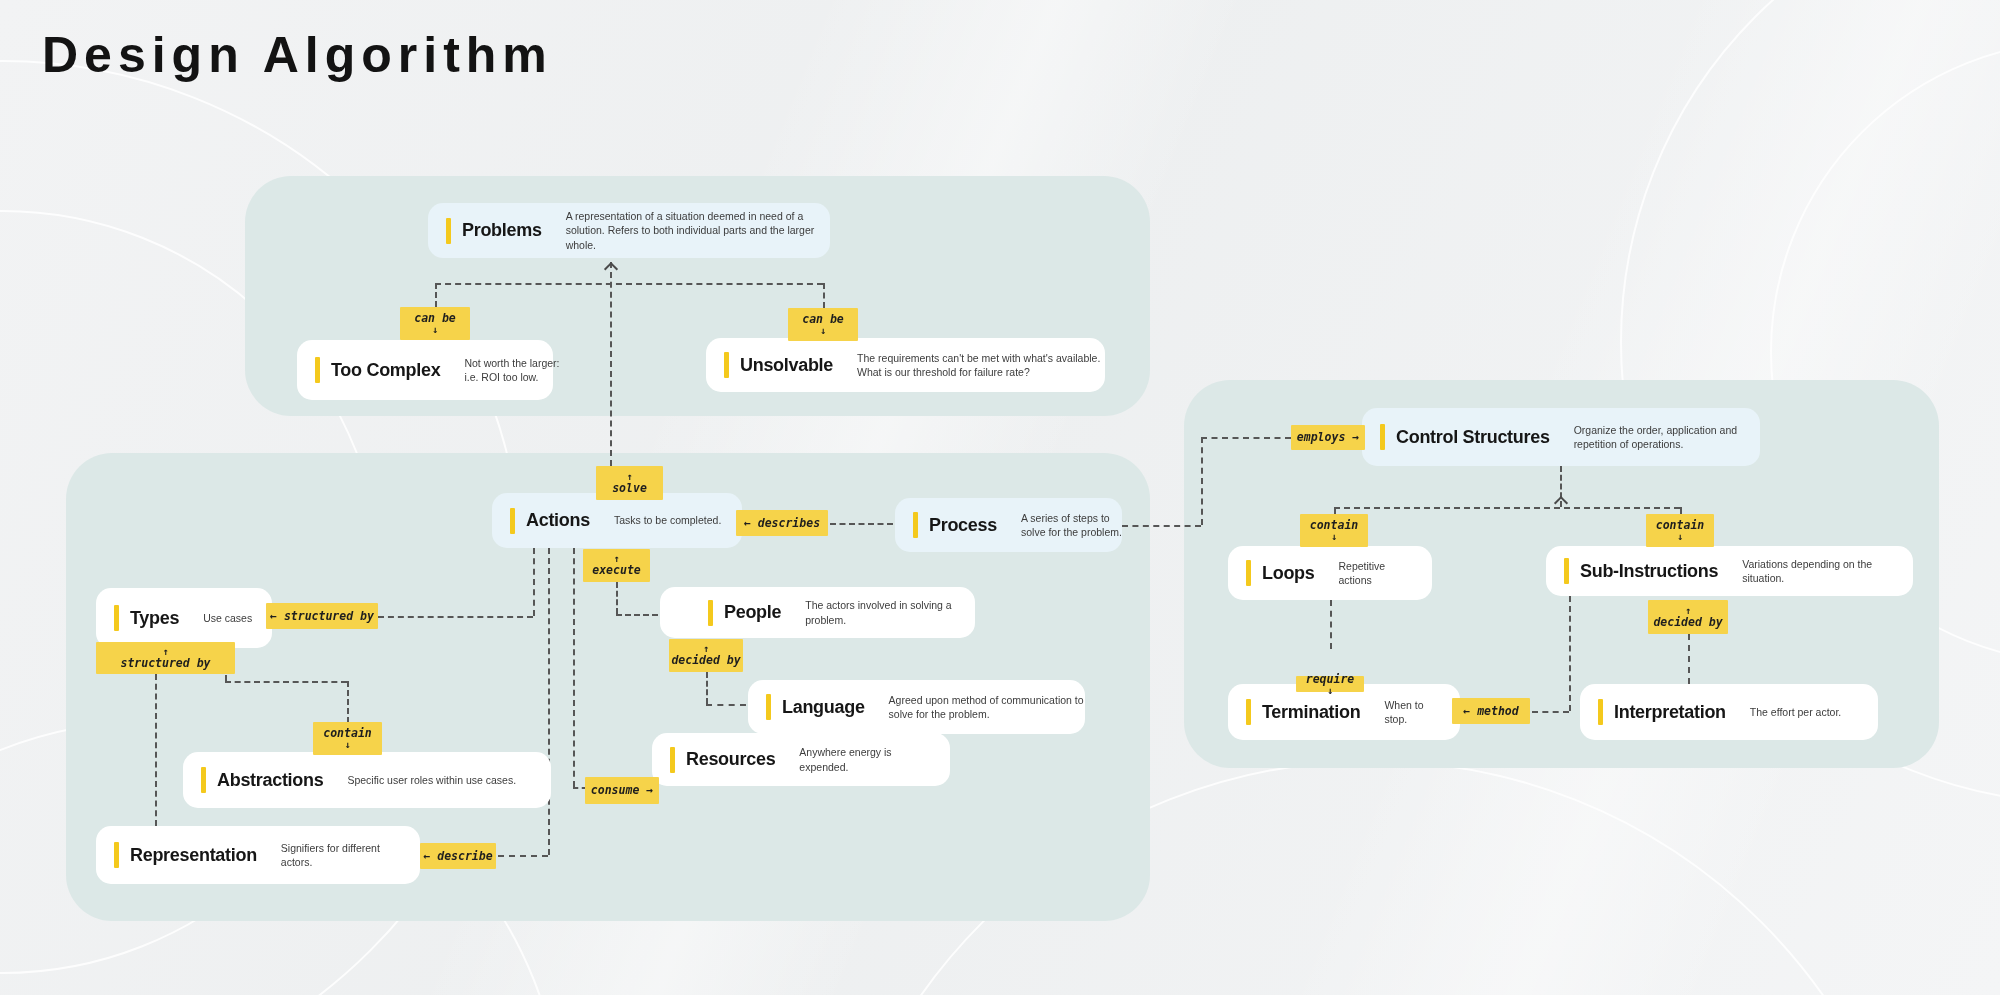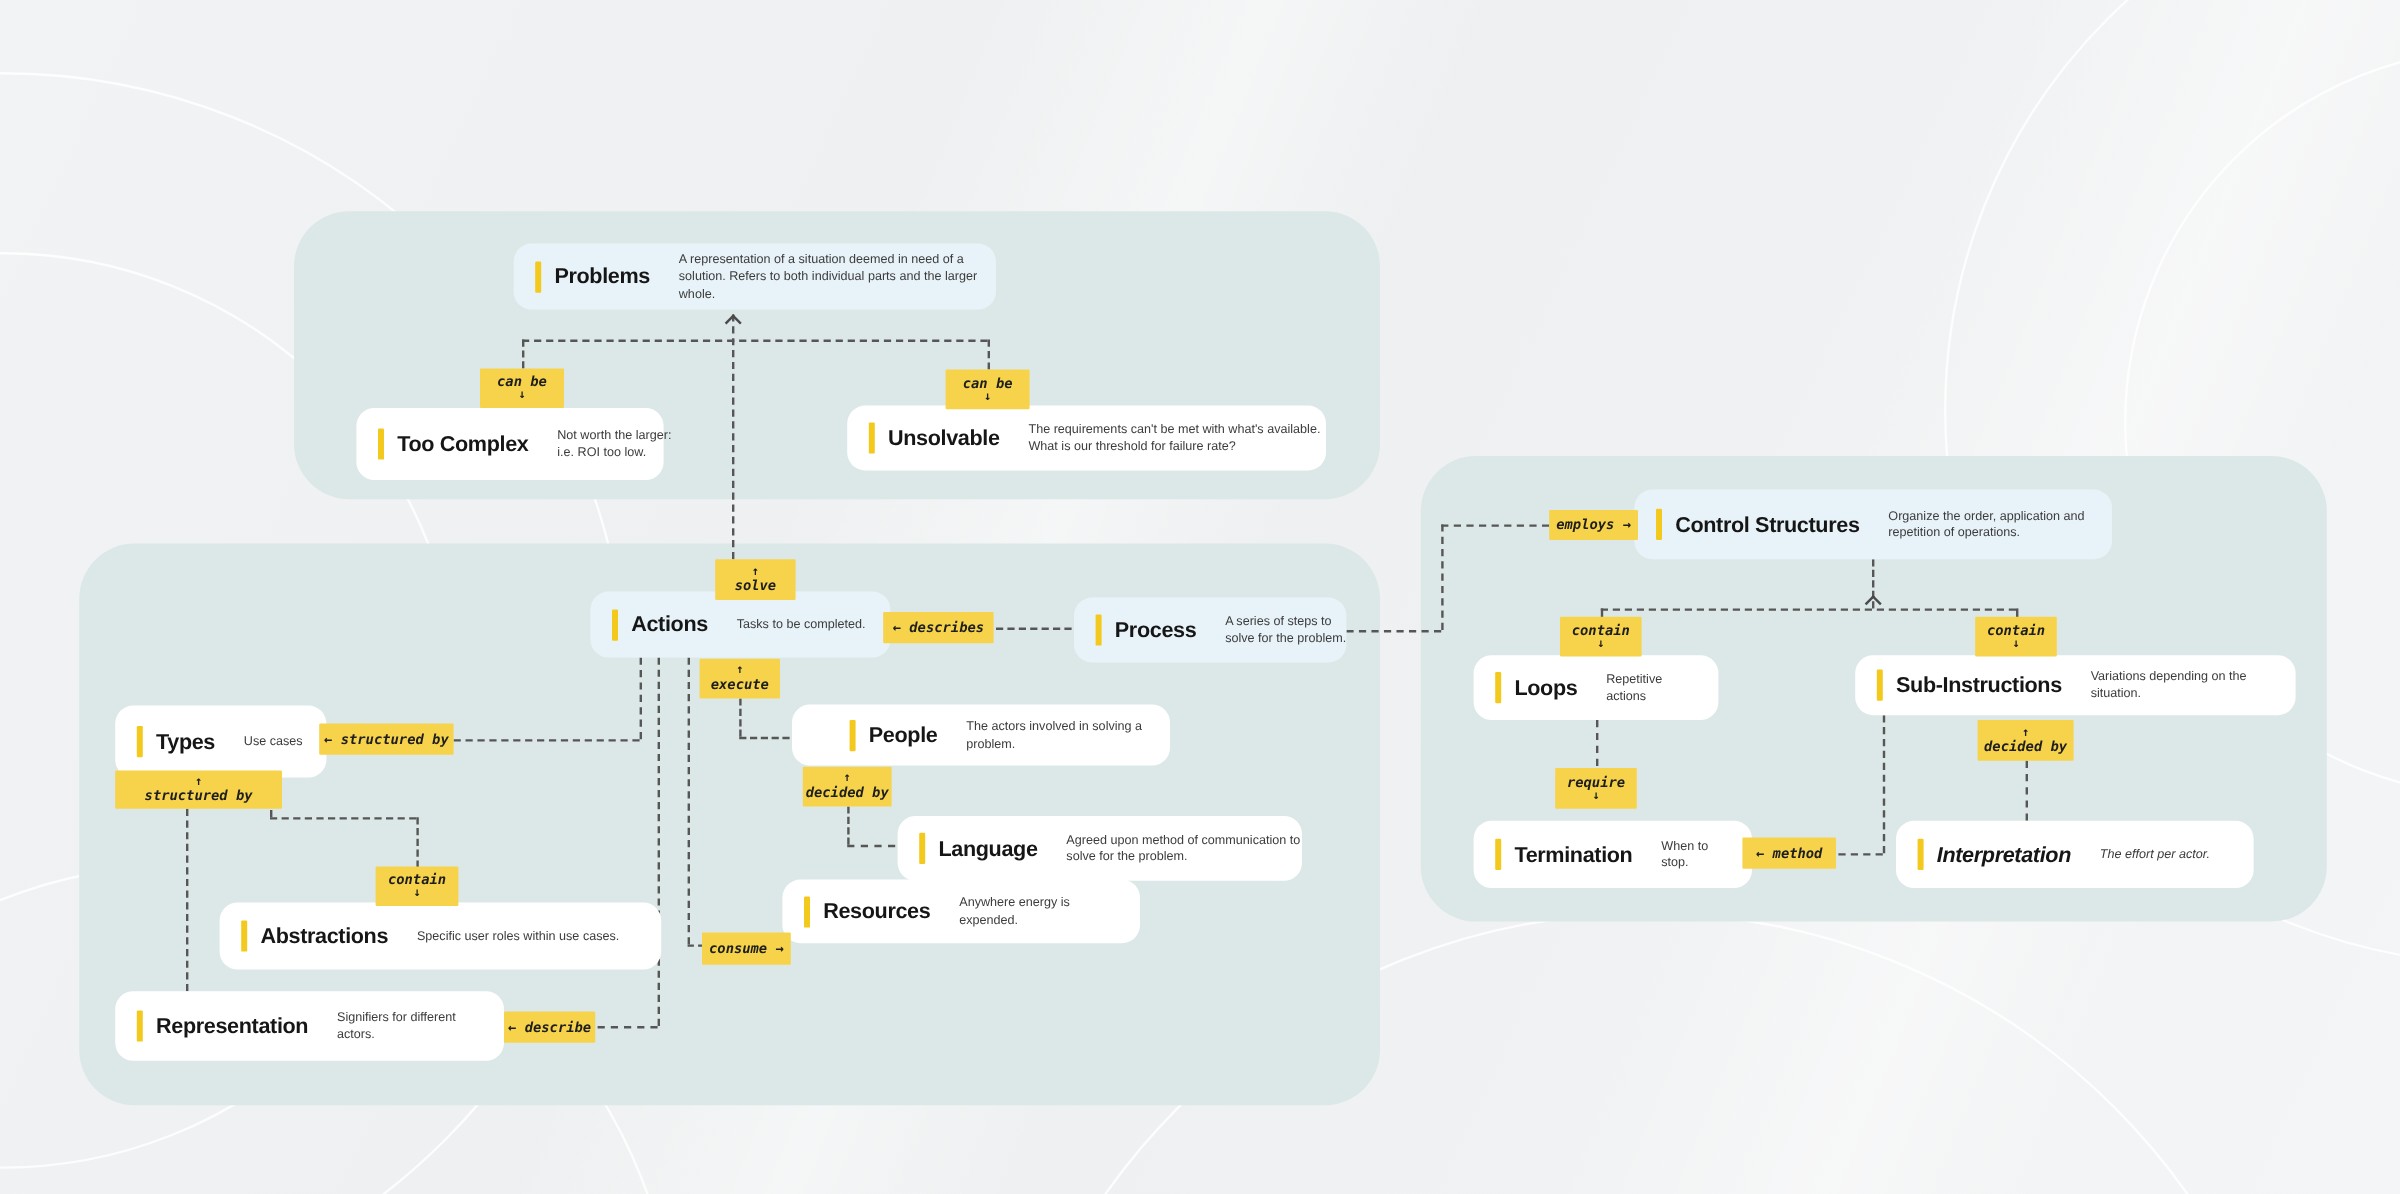--- a/index.html
+++ b/index.html
@@ -43,20 +43,21 @@
 <div class="canvas">
 
   <div class="bg-ring" style="left:-520px;top:60px;width:1040px;height:1040px;"></div>
   <div class="bg-ring" style="left:-380px;top:210px;width:760px;height:760px;"></div>
   <div class="bg-ring" style="left:1620px;top:-120px;width:920px;height:920px;"></div>
   <div class="bg-ring" style="left:1770px;top:40px;width:620px;height:620px;"></div>
   <div class="bg-ring" style="left:-260px;top:720px;width:820px;height:820px;"></div>
   <div class="bg-ring" style="left:820px;top:760px;width:1100px;height:1100px;"></div>
   <div class="sheen"></div>
 
+  <div class="page-title">Design Algorithm</div>
 
   <div id="diagram">
       <div class="panel" style="left: 245px; top: 176px; width: 905px; height: 240px;"></div>
       <div class="panel" style="left: 66px; top: 453px; width: 1084px; height: 468px;"></div>
       <div class="panel" style="left: 1184px; top: 380px; width: 755px; height: 388px;"></div>
       <div class="seg v" style="left: 610px; top: 262px; height: 204px;"></div>
       <div class="seg h" style="left: 435px; top: 283px; width: 388px;"></div>
       <div class="seg v" style="left: 435px; top: 283px; height: 24px;"></div>
       <div class="seg v" style="left: 823px; top: 283px; height: 25px;"></div>
       <div class="seg v" style="left: 533px; top: 548px; height: 68px;"></div>
@@ -125,21 +126,21 @@
       <div class="node white" style="left: 1546px; top: 546px; width: 367px; height: 50px;">
         <span class="bar"></span>
         <span class="node-title">Sub-Instructions</span>
         <span class="node-desc">Variations depending on the situation.</span>
       </div>
       <div class="node white" style="left: 1228px; top: 684px; width: 232px; height: 56px;">
         <span class="bar"></span>
         <span class="node-title">Termination</span>
         <span class="node-desc">When to stop.</span>
       </div>
-      <div class="node white" style="left: 1580px; top: 684px; width: 298px; height: 56px; font-style: italic;">
+      <div class="node white" style="left: 1580px; top: 684px; width: 298px; height: 56px;">
         <span class="bar"></span>
         <span class="node-title">Interpretation</span>
         <span class="node-desc">The effort per actor.</span>
       </div>
       <div class="node white" style="left: 96px; top: 588px; width: 176px; height: 60px;">
         <span class="bar"></span>
         <span class="node-title">Types</span>
         <span class="node-desc">Use cases</span>
       </div>
       <div class="node white" style="left: 183px; top: 752px; width: 368px; height: 56px;">
@@ -211,21 +212,21 @@
         <div class="ln">employs →</div>
       </div>
       <div class="tag" style="left: 1300px; top: 514px; width: 68px; height: 33px;">
         <div class="ln">contain</div>
         <div class="ln ar">↓</div>
       </div>
       <div class="tag" style="left: 1646px; top: 514px; width: 68px; height: 33px;">
         <div class="ln">contain</div>
         <div class="ln ar">↓</div>
       </div>
-      <div class="tag" style="left: 1296px; top: 640px; width: 68px; height: 34px;">
+      <div class="tag" style="left: 1296px; top: 676px; width: 68px; height: 16px;">
         <div class="ln">require</div>
         <div class="ln ar">↓</div>
       </div>
       <div class="tag" style="left: 1452px; top: 698px; width: 78px; height: 26px;">
         <div class="ln">← method</div>
       </div>
       <div class="tag" style="left: 1648px; top: 600px; width: 80px; height: 34px;">
         <div class="ln ar">↑</div>
         <div class="ln">decided by</div>
       </div>

